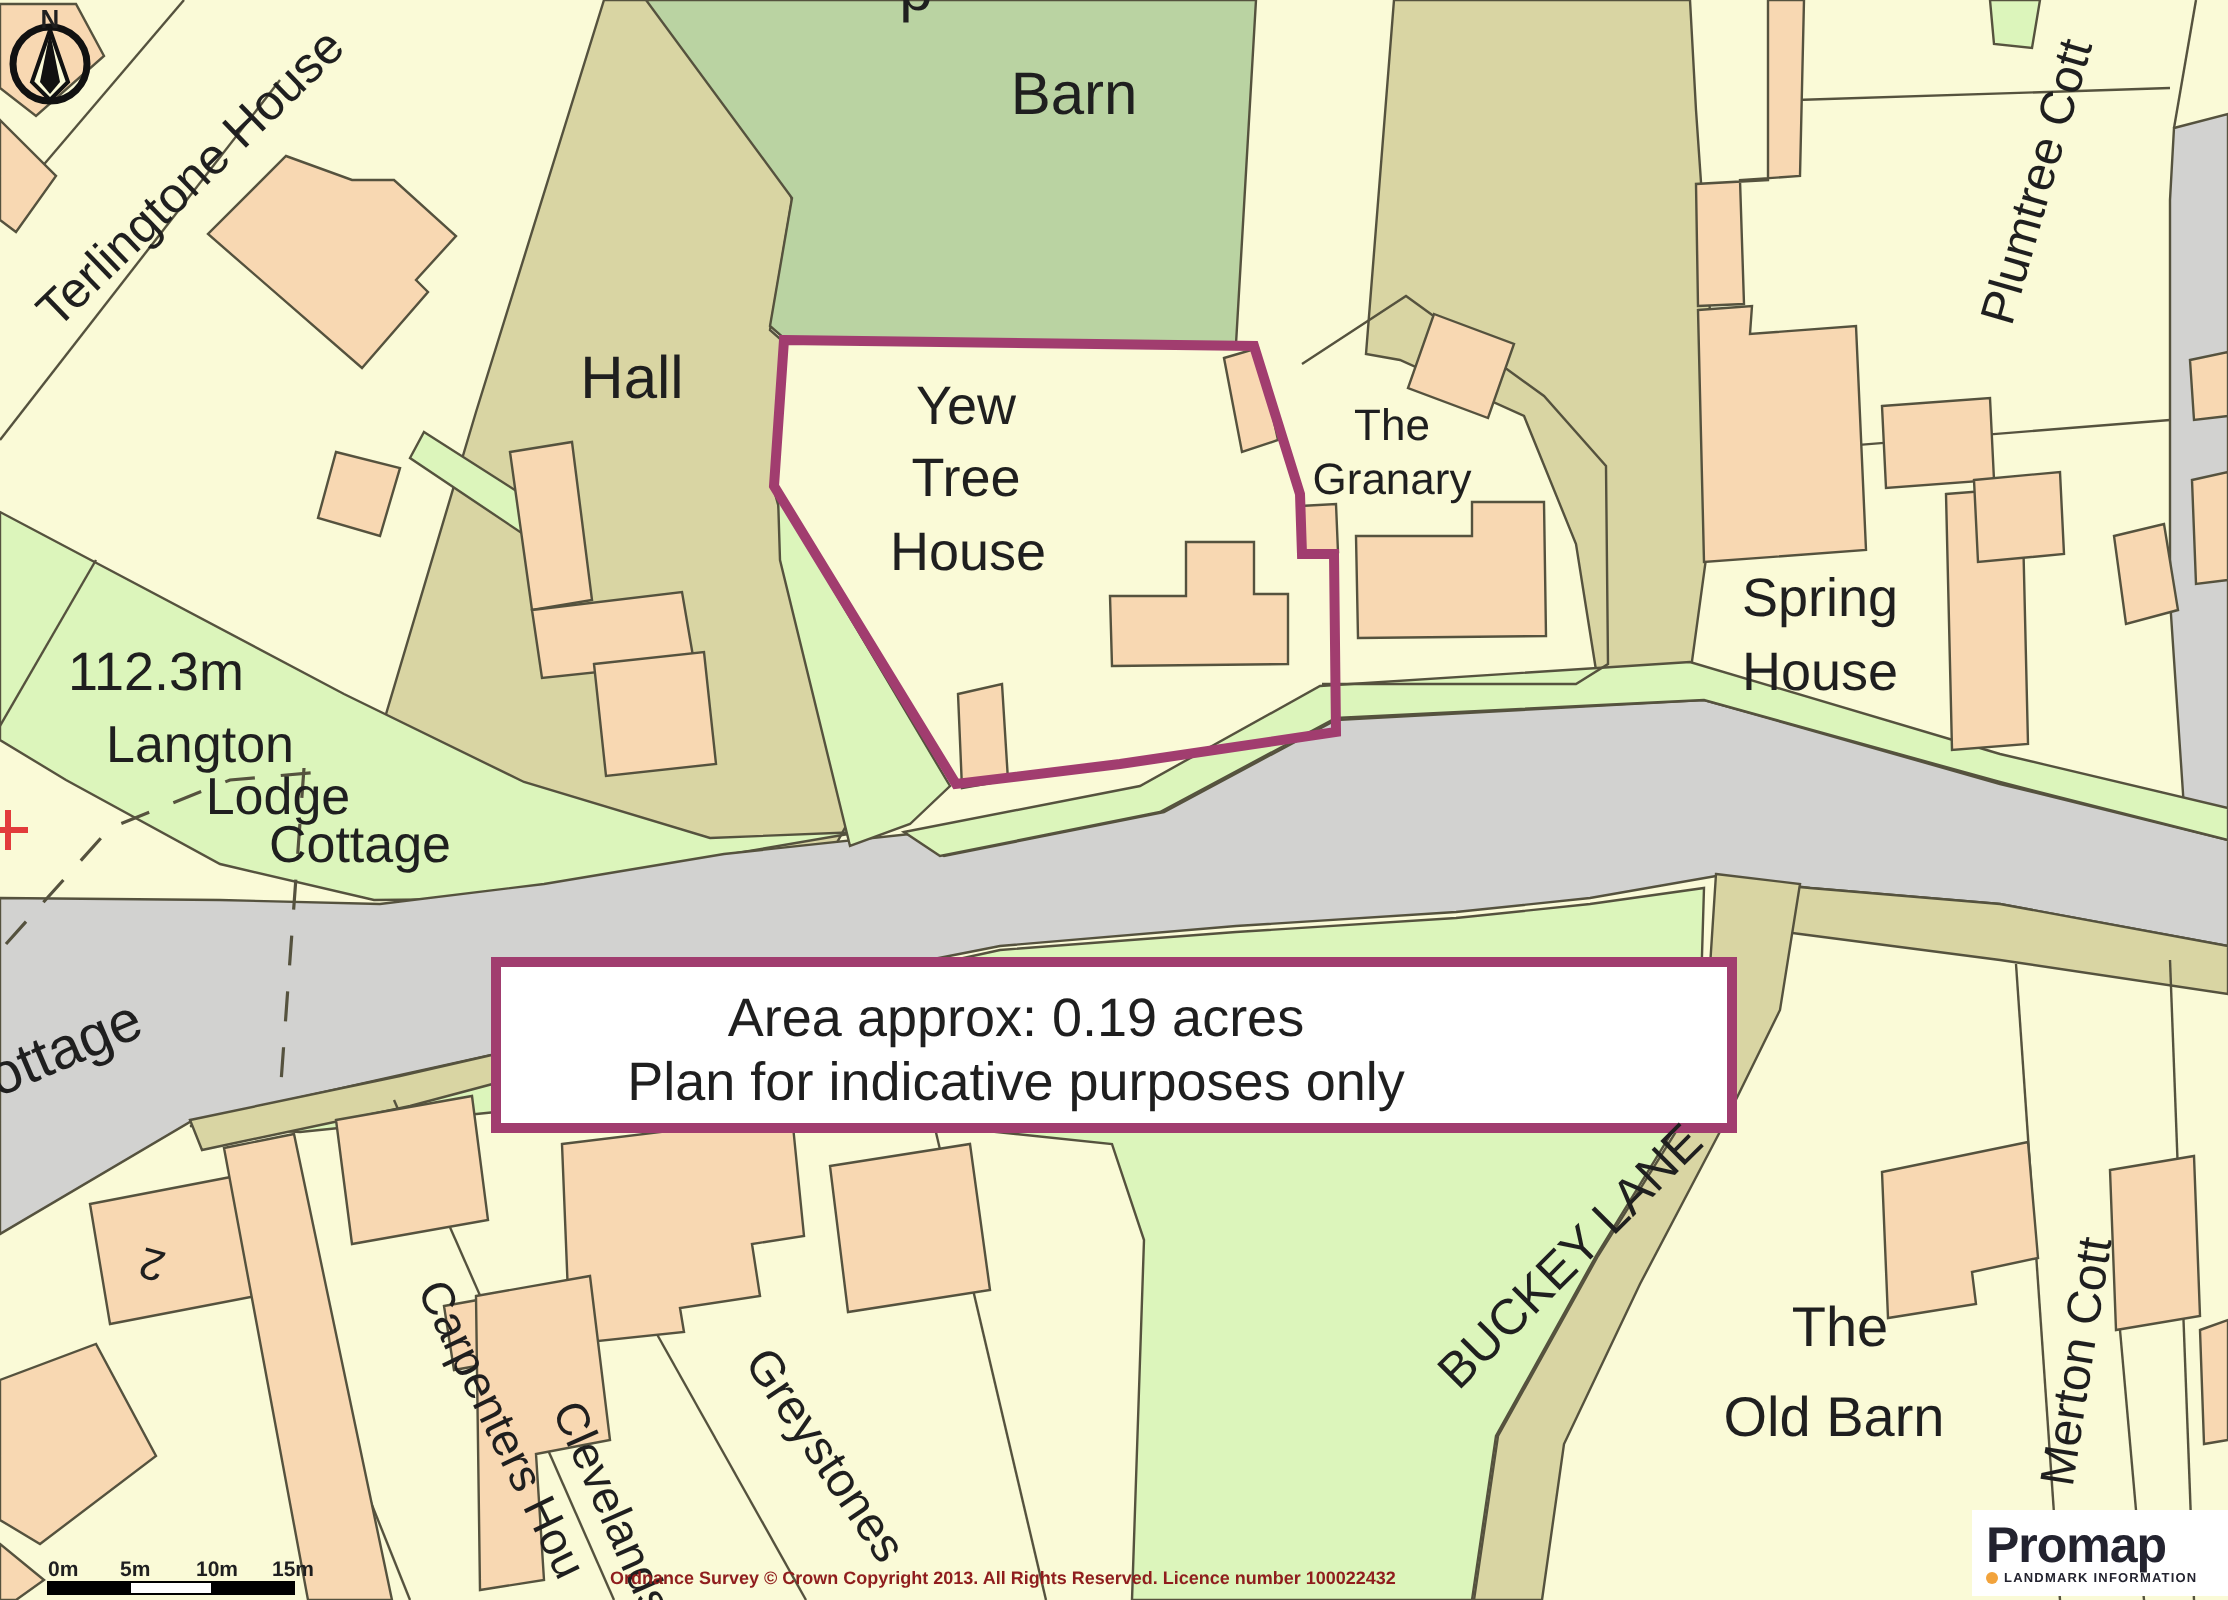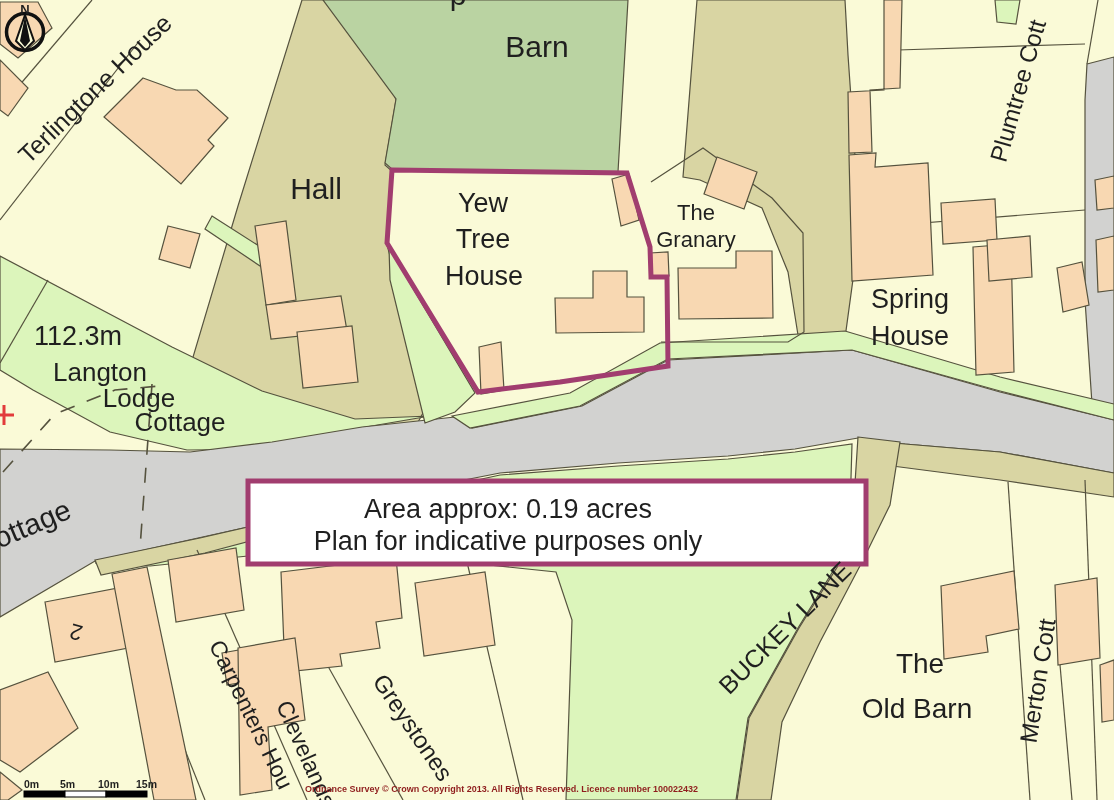--- a/index.html
+++ b/index.html
@@ -175,13 +175,20 @@
         <text x="508" y="550" font-size="27" fill="#1F1F1F" text-anchor="middle" font-weight="400">Plan for indicative purposes only</text>
         <text x="305" y="792" font-size="9" fill="#8F1D1D" text-anchor="start" font-weight="700">Ordnance Survey © Crown Copyright 2013. All Rights Reserved. Licence number 100022432</text>
         <text x="24" y="788" font-size="10.5" fill="#1F1F1F" text-anchor="start" font-weight="700">0m</text>
         <text x="60" y="788" font-size="10.5" fill="#1F1F1F" text-anchor="start" font-weight="700">5m</text>
         <text x="98" y="788" font-size="10.5" fill="#1F1F1F" text-anchor="start" font-weight="700">10m</text>
         <text x="136" y="788" font-size="10.5" fill="#1F1F1F" text-anchor="start" font-weight="700">15m</text>
         <text x="25" y="14" font-size="13" fill="#1F1F1F" text-anchor="middle" font-weight="700">N</text>
       </g>
   </svg>
 
+  <div id="promap">
+    <div class="brand">Promap</div>
+    <div class="tagrow">
+      <span class="dot"></span>
+      <span class="tagline">LANDMARK INFORMATION</span>
+    </div>
+  </div>
 </div>
 
 </body></html>

